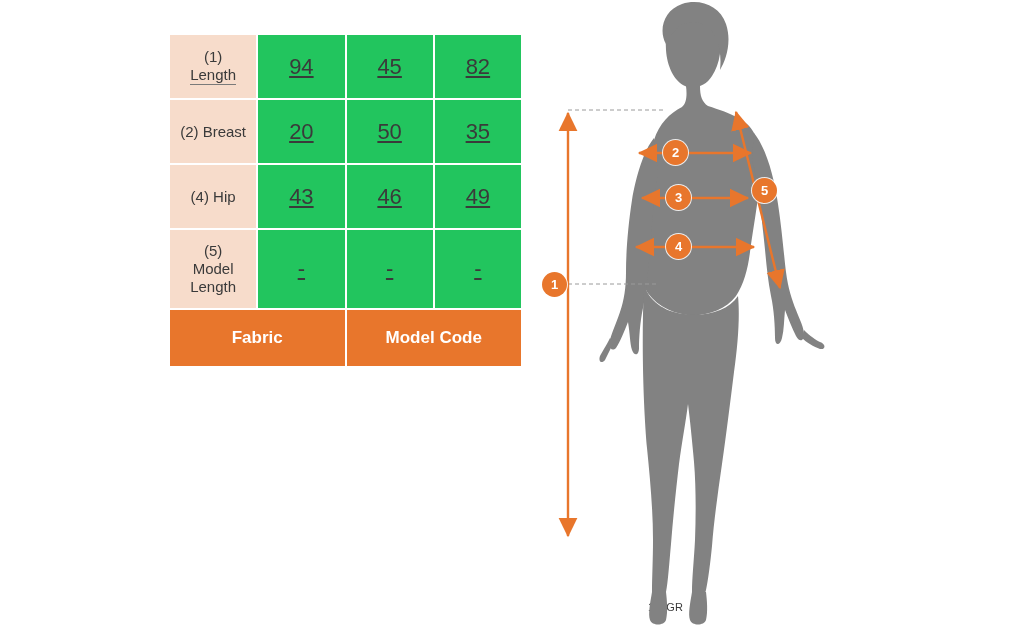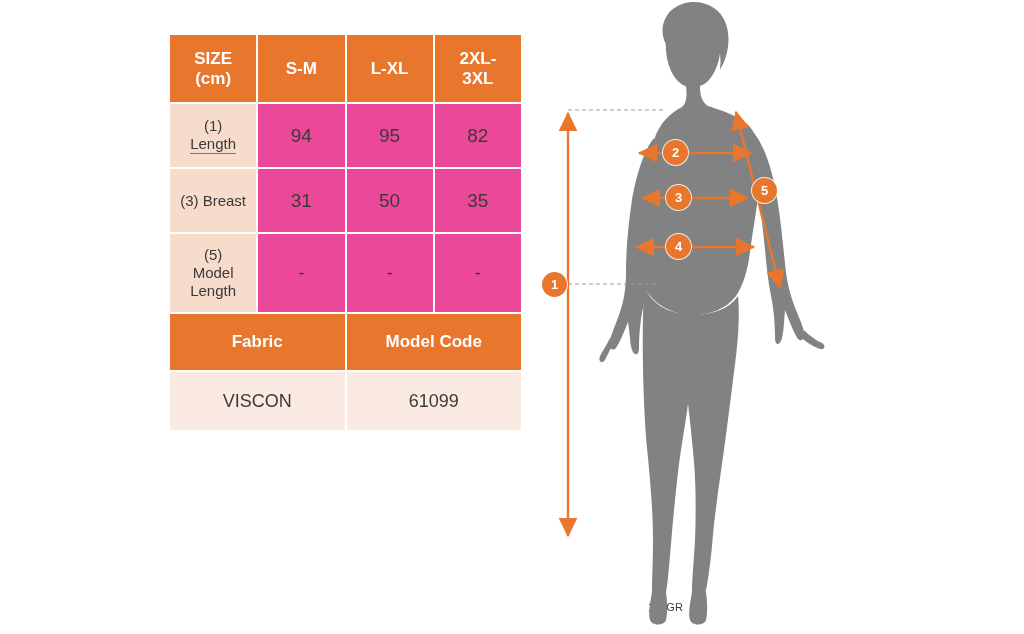--- a/index.html
+++ b/index.html
@@ -44,24 +44,25 @@
   }
   .row-label {
     background: #F7DCCB;
     color: #3a3a3a;
     font-size: 15px;
     height: 63px;
     line-height: 1.2;
   }
   .row-label.tall { height: 78px; }
   .val-cell {
-    background: #ec4899;
-    color: #3a3a3a;
-    font-size: 19px;
+    background: #22c55e;
+    color: #3a3a3a;
+    font-size: 22px;
     height: 63px;
+    text-decoration: underline;
   }
   .val-cell.tall { height: 78px; }
   .fabric-hdr {
     background: #E8762C;
     color: #ffffff;
     font-weight: bold;
     font-size: 17px;
     height: 56px;
   }
   .fabric-val {
@@ -112,70 +113,60 @@
   #badge3 { left: 126px; top: 185px; }
   #badge4 { left: 126px; top: 234px; }
   #badge5 { left: 212px; top: 178px; }
 </style>
 </head>
 <body>
 
 <div class="size-table-wrap">
   <table class="size-table">
     <tbody>
-        <tr>
-      <th class="hdr-cell">
-        <div>SIZE</div>
-        <div>(cm)</div>
-      </th>
-      <th class="hdr-cell">S-M</th>
-      <th class="hdr-cell">L-XL</th>
-      <th class="hdr-cell">
-        <div>2XL-</div>
-        <div>3XL</div>
-      </th>
-    </tr>
 
     <tr>
       <td class="row-label length-cell">
         <div>(1)</div>
         <div><span class="l2">Length</span></div>
       </td>
       <td class="val-cell">94</td>
-      <td class="val-cell">95</td>
+      <td class="val-cell">45</td>
       <td class="val-cell">82</td>
     </tr>
 
     <tr>
-      <td class="row-label">(3) Breast</td>
-      <td class="val-cell">31</td>
+      <td class="row-label">(2) Breast</td>
+      <td class="val-cell">20</td>
       <td class="val-cell">50</td>
       <td class="val-cell">35</td>
     </tr>
 
 
+    <tr>
+      <td class="row-label">(4) Hip</td>
+      <td class="val-cell">43</td>
+      <td class="val-cell">46</td>
+      <td class="val-cell">49</td>
+    </tr>
 
     <tr>
       <td class="row-label tall">
         <div>(5)</div>
         <div>Model</div>
         <div>Length</div>
       </td>
       <td class="val-cell tall">-</td>
       <td class="val-cell tall">-</td>
       <td class="val-cell tall">-</td>
     </tr>
 
     <tr>
       <td class="fabric-hdr" colspan="2">Fabric</td>
       <td class="fabric-hdr" colspan="2">Model Code</td>
-    </tr>
-    <tr>
-      <td class="fabric-val" colspan="2">VISCON</td>
-      <td class="fabric-val" colspan="2">61099</td>
     </tr>
   </tbody>
     </table>
   <div class="code-note">186GR</div>
 </div>
 
 <div class="figure-area">
   <svg width="484" height="634" viewBox="0 0 484 634">
     <defs>
       <marker id="arrEndO" markerWidth="9" markerHeight="9" refX="7.5" refY="4.5" orient="auto">

